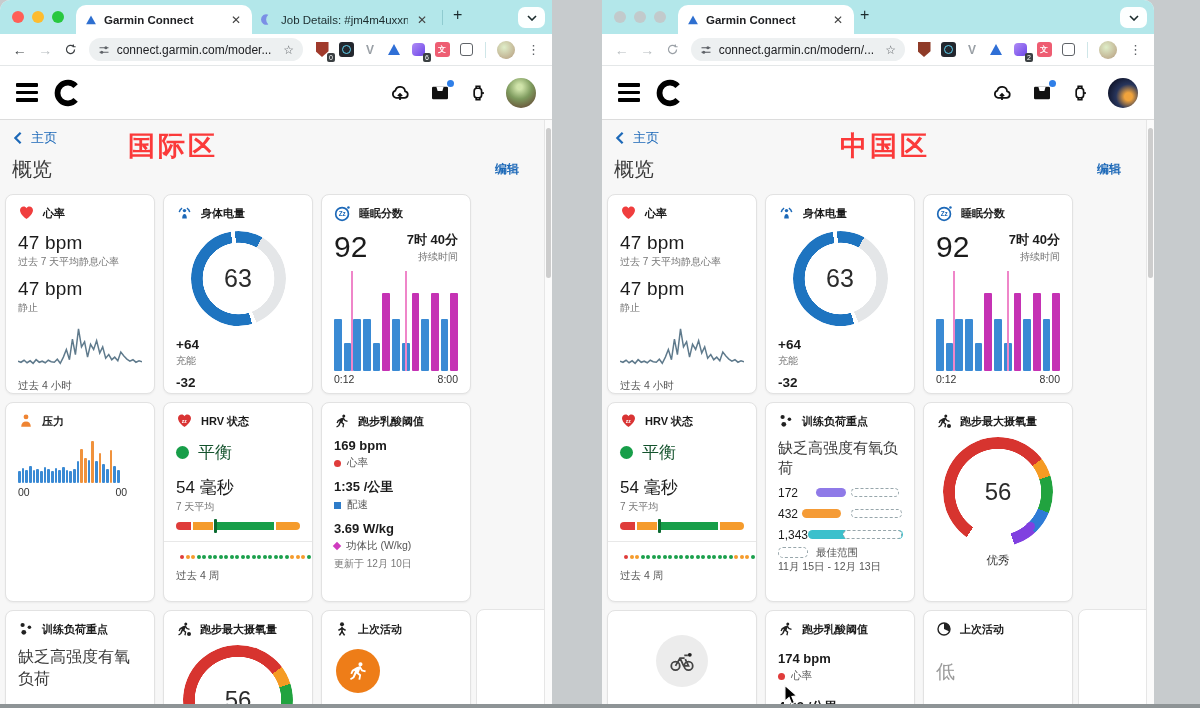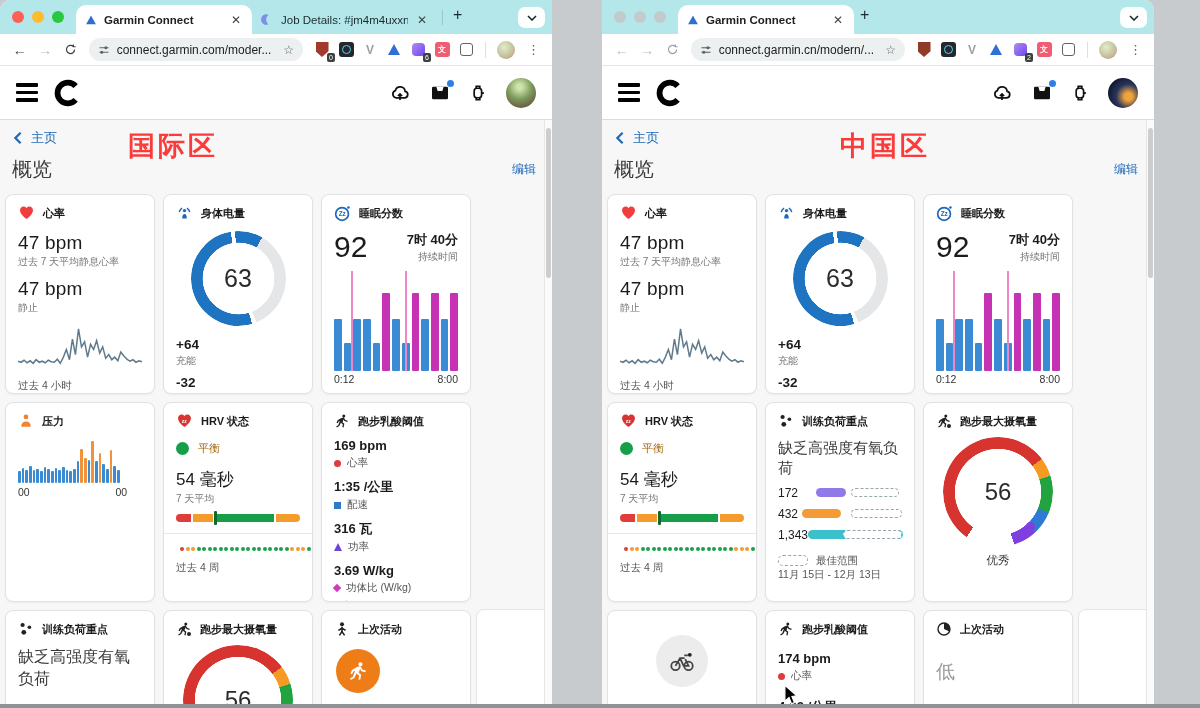--- a/index.html
+++ b/index.html
@@ -49,23 +49,23 @@
 .hav{width:30px;height:30px;border-radius:50%}
 .hav.photoL{background:radial-gradient(circle at 45% 30%,#cfe3a9 10%,#7e9b5e 45%,#6b5a3e 80%)}
 .hav.photoR{background:radial-gradient(circle at 68% 62%,#f0a33c 14%,#27355c 45%,#0c0f22 85%)}
 .inboxw{position:relative}
 .bluedot{position:absolute;top:-3px;right:-4px;width:7px;height:7px;border-radius:50%;background:#2f7fe8}
 
 .page{position:absolute;top:120px;bottom:0;left:0;right:0;background:#f7f7f7;padding-left:5px;overflow:hidden}
 .backrow{display:flex;align-items:center;gap:7px;padding:9px 0 0 7px}
 .backlbl{font-size:13px;font-weight:normal;color:#1d69b8}
 .region{position:absolute;top:8px;font-size:27px;font-weight:bold;color:#fb3a3a;letter-spacing:3px}
-.titlerow{display:flex;align-items:center;padding:9px 16px 0 7px}
+.titlerow{display:flex;align-items:center;padding:9px 33px 0 7px}
 .ovw{font-size:20px;color:#3c3c3c}
-.editlbl{margin-left:auto;font-size:12px;font-weight:normal;color:#1d69b8}
+.editlbl{margin-left:auto;font-size:12px;font-weight:bold;color:#1d69b8}
 .grid{display:grid;grid-template-columns:repeat(3,150px);grid-auto-rows:200px;gap:8px;margin-top:11px}
 .card{background:#fff;border:1px solid #e2e2e2;border-radius:8px;padding:10px 12px;box-shadow:0 1px 2px rgba(0,0,0,.05);overflow:hidden;position:relative}
 .chead{display:flex;align-items:center;gap:8px}
 .chead .ct{font-size:11px;font-weight:bold;color:#1b1b1b}
 .bigv{font-size:19px;color:#1b1b1b;letter-spacing:.2px}
 .sub{font-size:10px;color:#757575;margin-top:1px}
 .ftr{font-size:10.5px;color:#555}
 
 .linechart{height:54px;margin-top:10px}
 .sleeprow{display:flex;align-items:flex-start;margin-top:8px}
@@ -81,40 +81,40 @@
 .donutbox{position:relative;width:95px;height:95px;margin:10px auto 0}
 .donutbox .donut{margin:0}
 .dval{position:absolute;inset:0;display:flex;align-items:center;justify-content:center;font-size:25px;color:#2b2b2b}
 .bbrow{margin-top:9px}
 .bbrow b{font-size:13.5px;color:#1b1b1b}
 .stressring{background:conic-gradient(from 250deg,#f0913b 0 24%,#fff 24% 25.5%,#f0913b 25.5% 27.5%,#fff 27.5% 29.5%,#2e7cc9 29.5% 99%,#fff 99% 100%)}
 .minibars{display:flex;align-items:flex-end;gap:1px;height:48px;width:82%;margin-top:6px}
 .staxis{display:flex;justify-content:space-between;width:88%;font-size:10.5px;color:#333;margin-top:3px}
 .statusrow{display:flex;align-items:center;gap:9px;margin-top:12px}
 .gdot{width:13px;height:13px;border-radius:50%;background:#179e49}
-.statustxt{font-size:11px;color:#a16207}
+.statustxt{font-size:17px;color:#14532d}
 .hrvval{font-size:17px;color:#1b1b1b;margin-top:12px}
 .gaugebar{display:flex;gap:2px;height:8px;margin-top:8px;position:relative}
 .gtick{position:absolute;left:31%;top:-3px;width:3px;height:14px;background:#0c6b31;border-radius:1px}
 .carddiv{border:none;border-top:1px solid #e8e8e8;margin:11px -12px 0}
 .dotsrow{display:flex;align-items:center;gap:1.5px;margin:13px 4px 0}
 .ltrow{margin-top:7px}
 .ltrow b{font-size:13px;color:#1b1b1b}
 .ltlbl{display:flex;align-items:center;gap:6px;font-size:10.5px;color:#555;margin-top:2px}
 .sw-dot{width:7px;height:7px;border-radius:50%;background:#e03c3b}
 .sw-sq{width:7px;height:7px;background:#2e7cc9}
 .sw-tri{width:0;height:0;border-left:4.5px solid transparent;border-right:4.5px solid transparent;border-bottom:8px solid #6f42d8}
 .sw-dia{width:6px;height:6px;background:#cf3bbf;transform:rotate(45deg)}
 .updated{font-size:10px;color:#777;margin-top:4px}
 .tlftext{font-size:16px;color:#3a3a3a;line-height:1.35;margin-top:9px}
 .pillrow{display:flex;align-items:center;margin-top:7px}
 .pillrow .num{font-size:12px;color:#1b1b1b;width:38px}
 .pill9{height:9px;border-radius:5px}
 .dashpill{height:9px;border-radius:5px;border:1.5px dashed #97a6ab;background:#fff}
-.legendrow{display:flex;align-items:center;gap:8px;margin-top:12px;font-size:10.5px;color:#555}
+.legendrow{display:flex;align-items:center;gap:8px;margin-top:4px;font-size:10.5px;color:#555}
 .range{font-size:10.5px;color:#555;}
 .vo2box{position:relative;width:110px;height:110px;margin:8px auto 0}
 .vo2ring{width:110px;height:110px;border-radius:50%;
  background:conic-gradient(from 215deg,#d7342f 0 55%,#f59b23 55% 60.5%,#21a33f 60.5% 71.5%,#2e7bd6 71.5% 78.5%,#8040e0 78.5% 85.5%,transparent 85.5% 100%);
  -webkit-mask:radial-gradient(closest-side,transparent 78%,#000 79%);mask:radial-gradient(closest-side,transparent 78%,#000 79%)}
 .vo2dot{position:absolute;left:75%;top:77%;width:9px;height:9px;border-radius:50%;background:#8040e0}
 .vo2val{position:absolute;inset:0;display:flex;align-items:center;justify-content:center;font-size:24px;color:#2b2b2b}
 .vo2lbl{text-align:center;font-size:11.5px;color:#333;margin-top:6px}
 .actcircle{width:44px;height:44px;border-radius:50%;background:#ee7d18;display:flex;align-items:center;justify-content:center;margin-top:12px;margin-left:2px}
 .bikecard{display:flex;flex-direction:column;align-items:center;padding-top:24px}
@@ -435,24 +435,20 @@
           <span class="ct">跑步乳酸阈值</span>
           </div>
         <div class="ltrow"><b>169 bpm</b><div class="ltlbl">
               <span class="sw-dot"></span>
               <span>心率</span>
             </div></div>
         <div class="ltrow"><b>1:35 /公里</b><div class="ltlbl">
               <span class="sw-sq"></span>
               <span>配速</span>
             </div></div>
-        <div class="ltrow"><b>316 瓦</b><div class="ltlbl">
-              <span class="sw-tri"></span>
-              <span>功率</span>
-            </div></div>
         <div class="ltrow"><b>3.69 W/kg</b><div class="ltlbl">
               <span class="sw-dia"></span>
               <span>功体比 (W/kg)</span>
             </div></div>
         <div class="updated">更新于 12月 10日</div>
       </div>
 
       <div class="card">
         <div class="chead">
             <svg width="16" height="16" viewBox="0 0 16 16">

